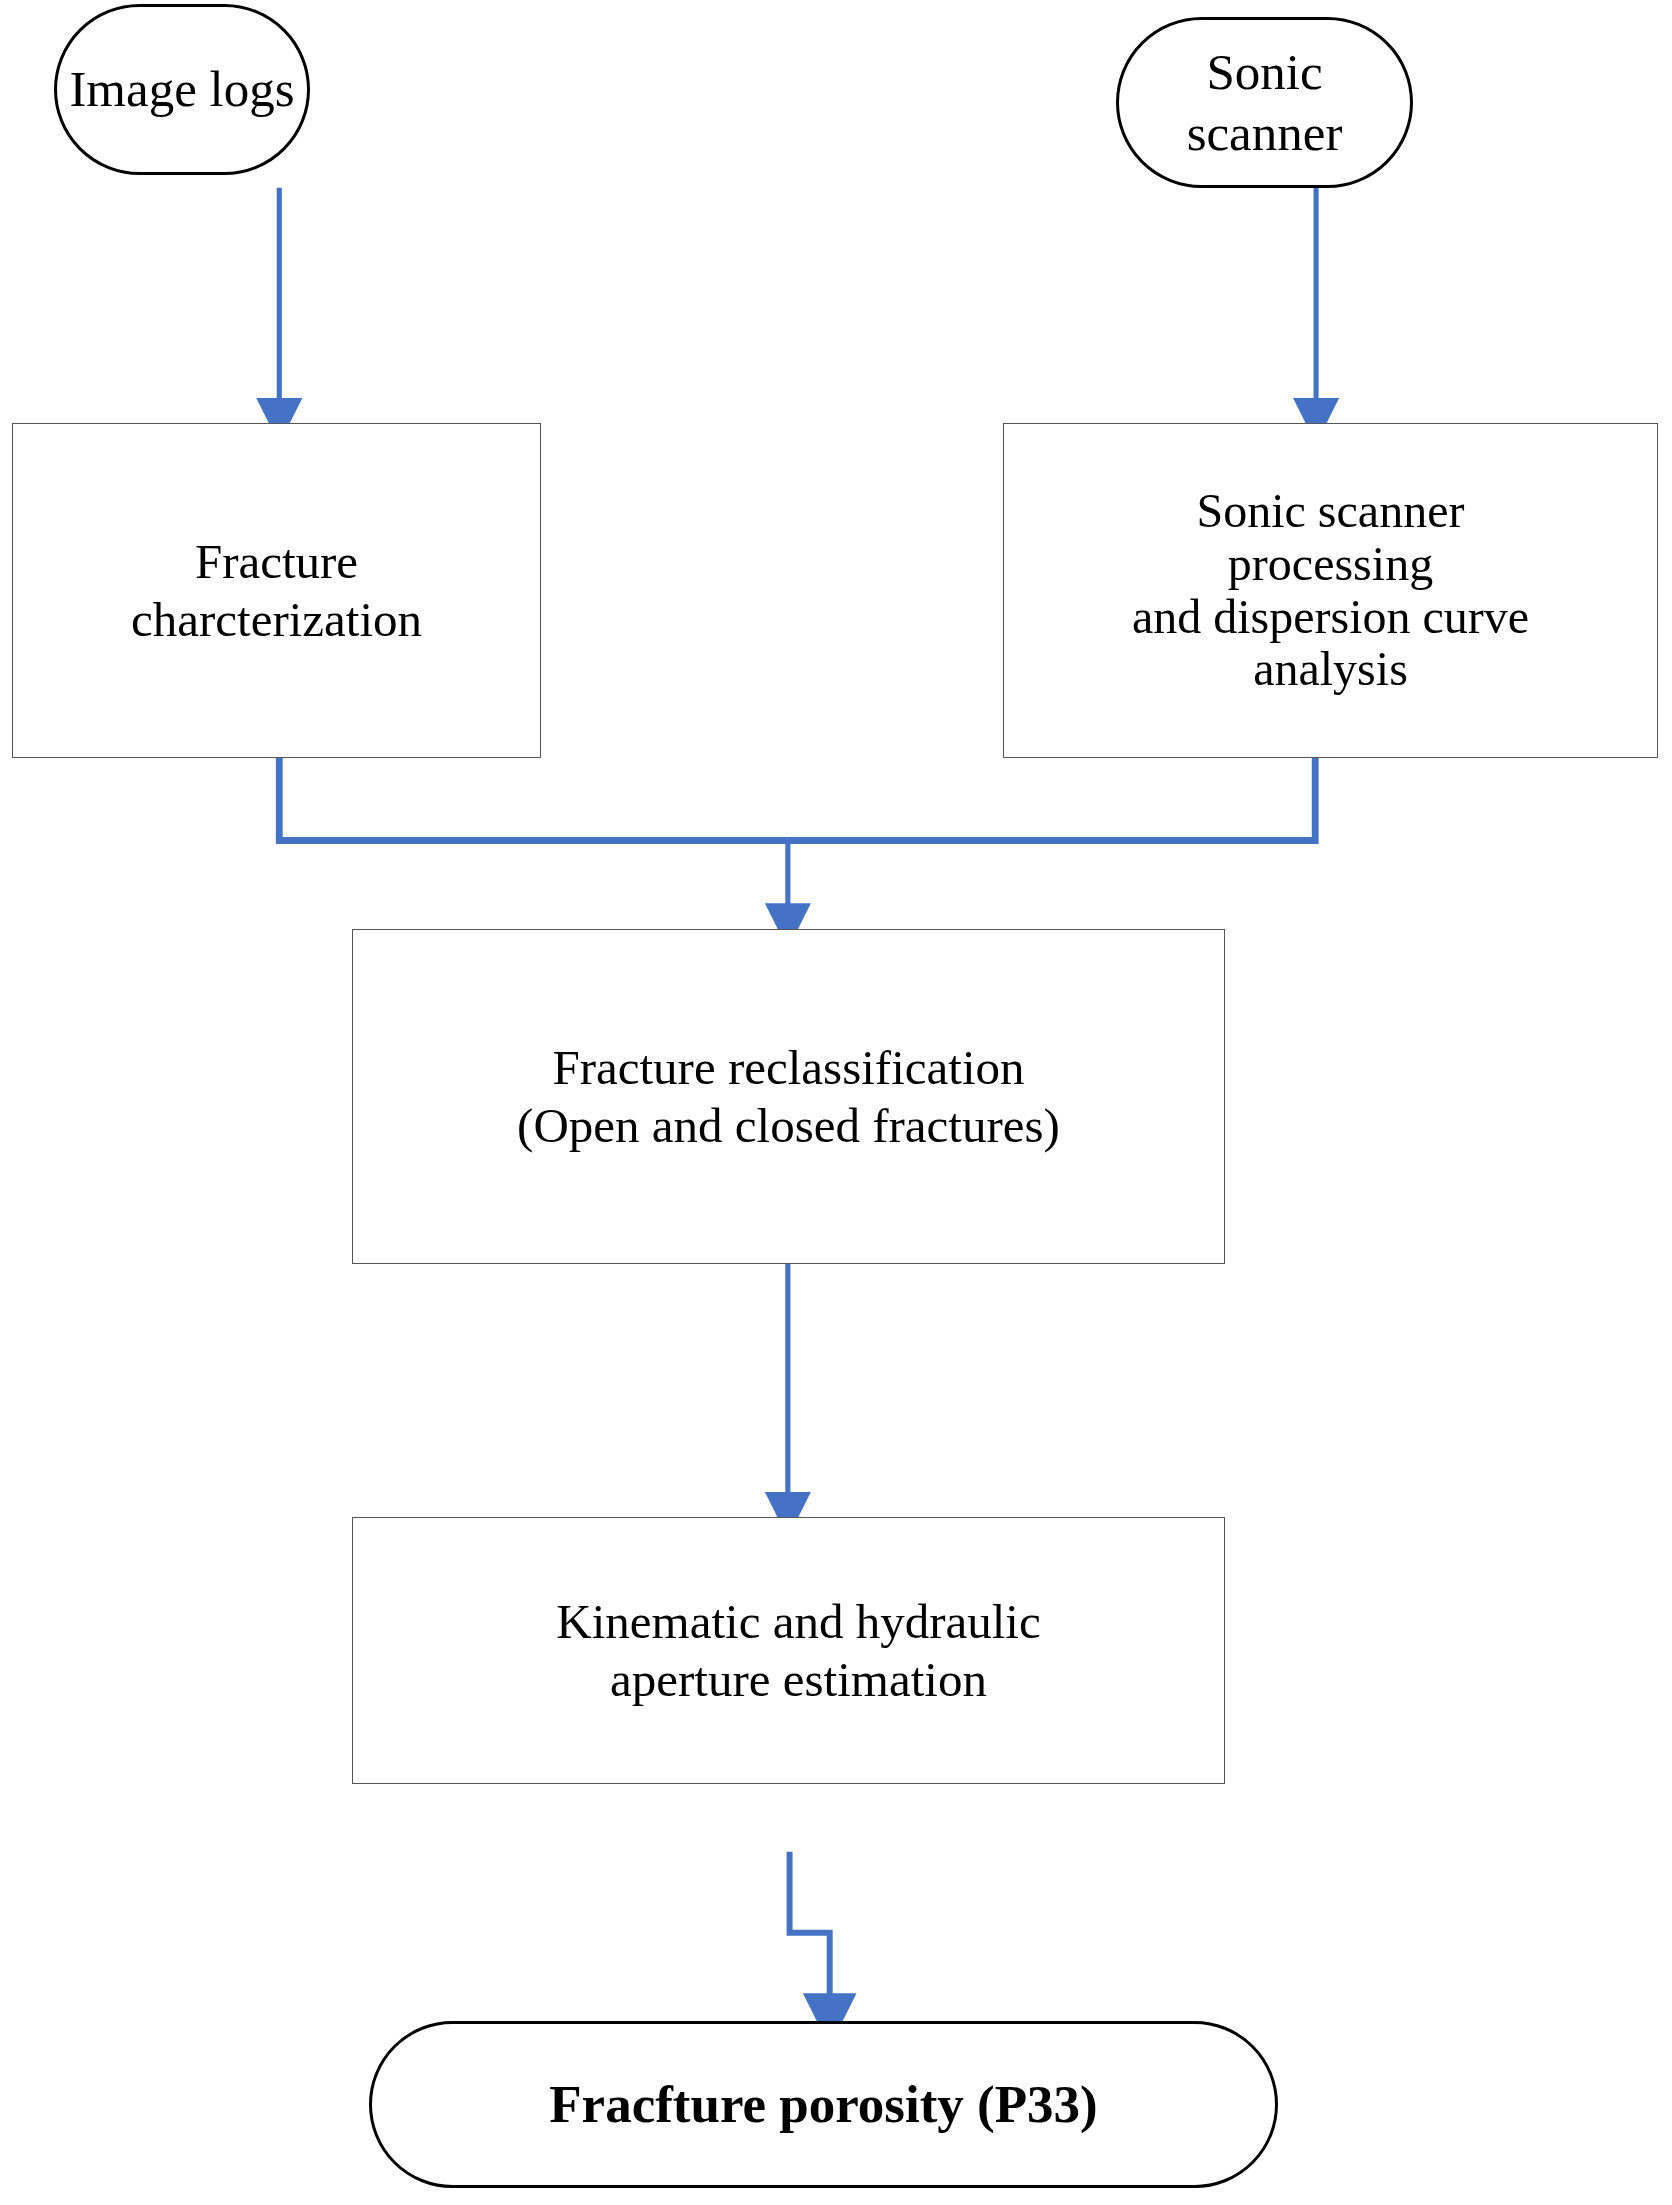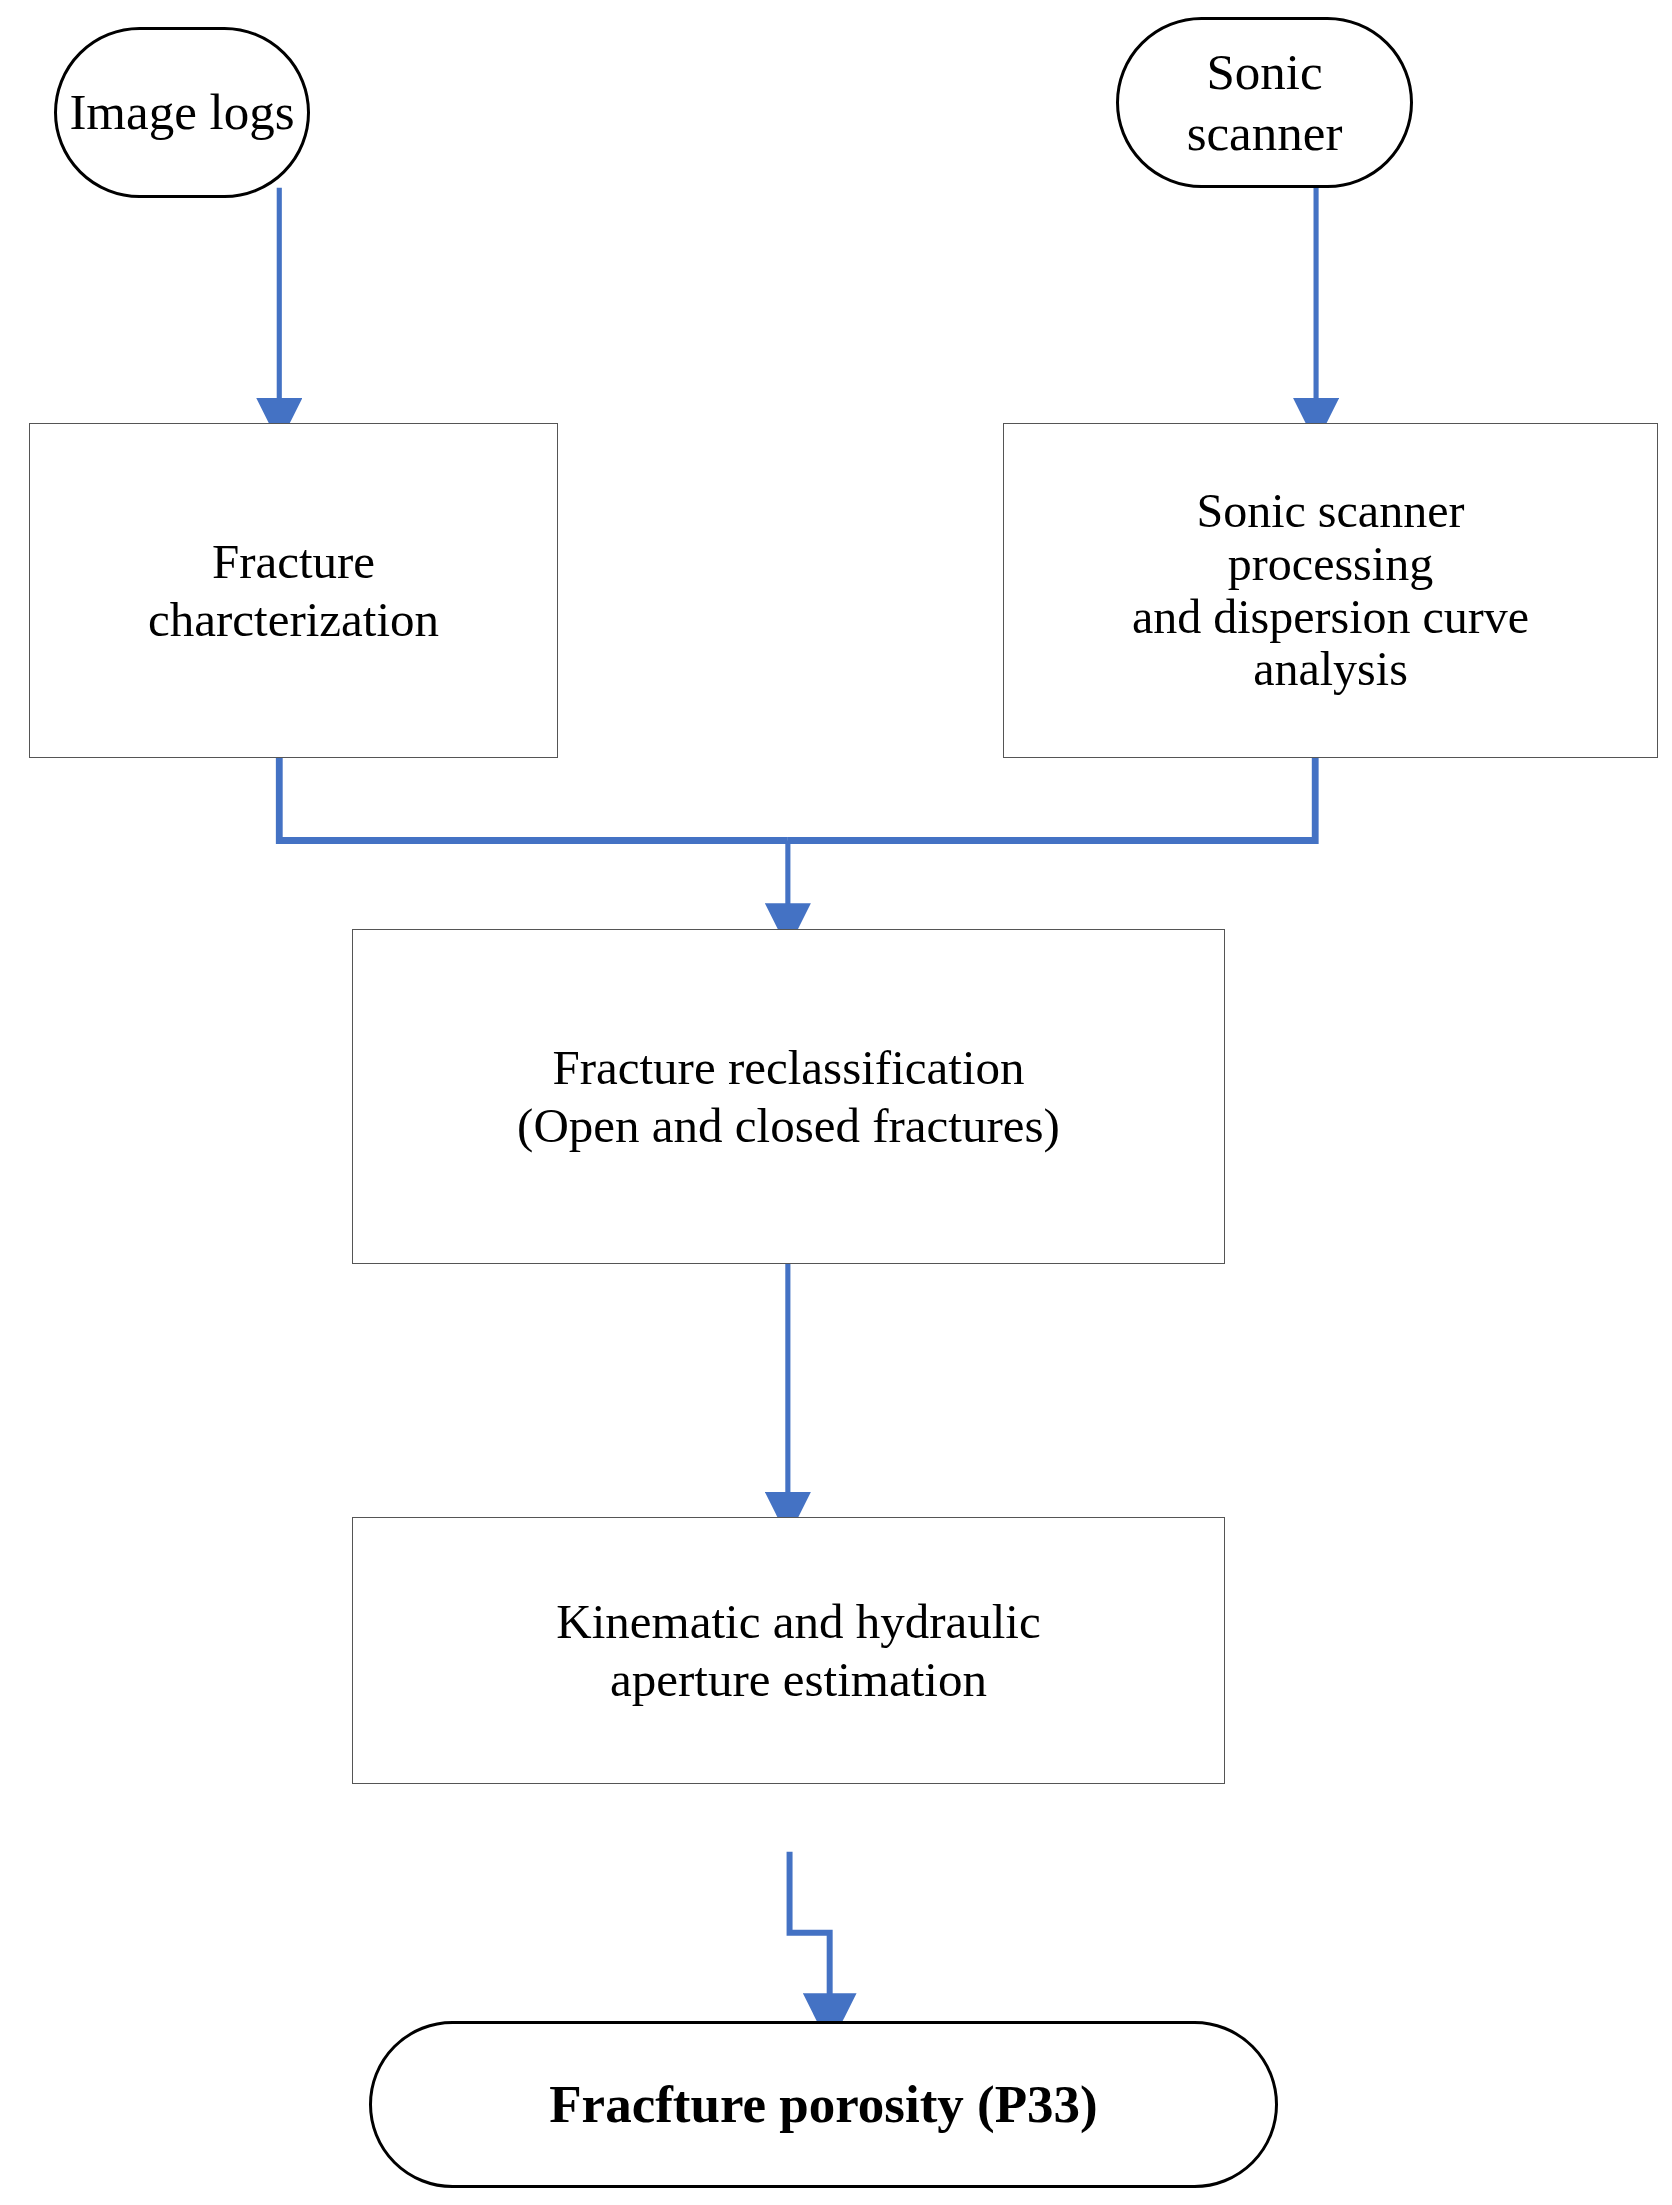--- a/index.html
+++ b/index.html
@@ -45,31 +45,31 @@
 
   .node-label {
     display: block;
     line-height: 1.18;
     white-space: pre-line;
     padding: 0 10.2px;
   }
 
   
   #node-image-logs {
-    left: 54px;  top: 27px;  width: 256px;  height: 171px;
+    left: 54px;  top: 4px;  width: 256px;  height: 171px;
   }
   #node-image-logs .node-label { font-size: 51px; }
 
   #node-sonic-scanner {
     left: 1116px; top: 17px;  width: 297px; height: 171px;
   }
   #node-sonic-scanner .node-label { font-size: 51px; }
 
   #node-fracture-characterization {
-    left: 29px;  top: 423px;  width: 529px;  height: 335px;
+    left: 12px;  top: 423px;  width: 529px;  height: 335px;
   }
   #node-fracture-characterization .node-label { font-size: 49px; }
 
   #node-sonic-processing {
     left: 1003px; top: 423px;  width: 655px;  height: 335px;
   }
   #node-sonic-processing .node-label { font-size: 48px; line-height: 1.1; }
 
   #node-fracture-reclassification {
     left: 352px; top: 929px; width: 873px; height: 335px;

